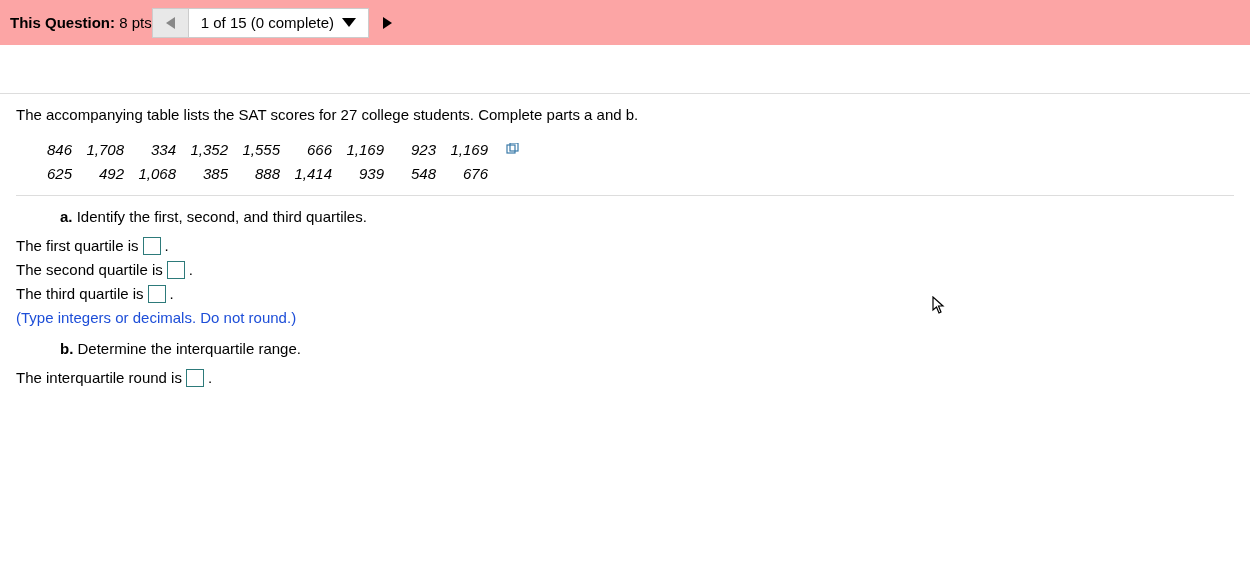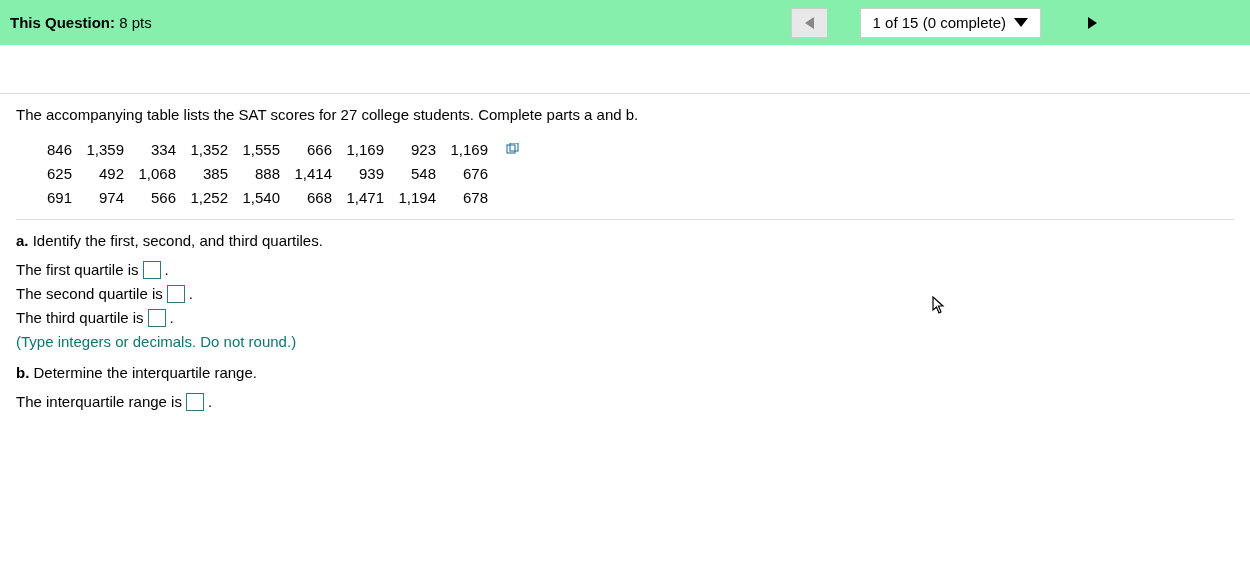--- a/index.html
+++ b/index.html
@@ -8,39 +8,38 @@
       padding: 0;
     }
     body {
       font-family: Arial, Helvetica, sans-serif;
       font-size: 15px;
       color: #000;
       width: 1250px;
       background: #fff;
     }
     .header-bar {
-      background: #86efac;
+      background: #fca5a5;
       height: 45px;
       display: flex;
       align-items: center;
       padding: 0 10px;
-      justify-content: space-between;
+      justify-content: flex-start;
     }
     .question-label {
       font-size: 15px;
     }
     .question-label b {
       font-weight: bold;
     }
     .nav-group {
       display: flex;
       align-items: stretch;
       height: 30px;
       margin-right: 130px;
-      gap: 33px;
     }
     .nav-btn {
       width: 36px;
       background: #fff;
       border: 1px solid #ccc;
       display: flex;
       align-items: center;
       justify-content: center;
       cursor: pointer;
     }
@@ -89,20 +88,21 @@
       padding: 12px 16px 0 16px;
     }
     .intro {
       margin-bottom: 14px;
     }
     .data-rows {
       padding-left: 8px;
       margin-bottom: 12px;
       border-bottom: 1px solid #ddd;
       padding-bottom: 10px;
+      font-style: italic;
     }
     .data-row {
       display: flex;
       align-items: center;
       height: 24px;
     }
     .data-cell {
       width: 52px;
       text-align: right;
       padding-right: 4px;
@@ -112,39 +112,40 @@
       width: 14px;
       height: 14px;
       display: inline-flex;
       align-items: center;
       justify-content: center;
       cursor: pointer;
     }
     .data-icon svg { display: block; }
     .part-label {
       margin-bottom: 12px;
+      margin-left: 44px;
     }
     .part-label b {
       font-weight: bold;
     }
     .answer-line {
       margin-bottom: 6px;
       display: flex;
       align-items: flex-start;
       gap: 4px;
     }
     .answer-input {
       width: 18px;
       height: 18px;
       border: 1.5px solid #2d7a7a;
       background: #fff;
       display: inline-block;
     }
     .hint {
-      color: #0f766e;
+      color: #1d4ed8;
       margin-bottom: 14px;
     }
     .cursor-icon {
       position: absolute;
       left: 932px;
       top: 296px;
       pointer-events: none;
     }
   </style>
 </head>
@@ -170,21 +171,21 @@
 </div>
 
 <div class="section-divider-top"></div>
 
 <div class="question-body">
   <div class="intro">The accompanying table lists the SAT scores for 27 college students. Complete parts a and b.</div>
 
   <div class="data-rows">
     <div class="data-row">
       <span class="data-cell">846</span>
-      <span class="data-cell">1,359</span>
+      <span class="data-cell">1,708</span>
       <span class="data-cell">334</span>
       <span class="data-cell">1,352</span>
       <span class="data-cell">1,555</span>
       <span class="data-cell">666</span>
       <span class="data-cell">1,169</span>
       <span class="data-cell">923</span>
       <span class="data-cell">1,169</span>
       <span class="data-icon">
         <svg width="14" height="12" viewBox="0 0 14 12">
           <rect x="1" y="2" width="8" height="8" fill="none" stroke="#3a7aa8" stroke-width="1.2"></rect>
@@ -196,31 +197,20 @@
       <span class="data-cell">625</span>
       <span class="data-cell">492</span>
       <span class="data-cell">1,068</span>
       <span class="data-cell">385</span>
       <span class="data-cell">888</span>
       <span class="data-cell">1,414</span>
       <span class="data-cell">939</span>
       <span class="data-cell">548</span>
       <span class="data-cell">676</span>
     </div>
-    <div class="data-row">
-      <span class="data-cell">691</span>
-      <span class="data-cell">974</span>
-      <span class="data-cell">566</span>
-      <span class="data-cell">1,252</span>
-      <span class="data-cell">1,540</span>
-      <span class="data-cell">668</span>
-      <span class="data-cell">1,471</span>
-      <span class="data-cell">1,194</span>
-      <span class="data-cell">678</span>
-    </div>
   </div>
 
   <div class="part-label">
     <b>a.</b>
     <span>Identify the first, second, and third quartiles.</span>
   </div>
 
   <div class="answer-line">
     <span>The first quartile is</span>
     <span class="answer-input"></span>
@@ -237,21 +227,21 @@
     <span>.</span>
   </div>
   <div class="hint">(Type integers or decimals. Do not round.)</div>
 
   <div class="part-label">
     <b>b.</b>
     <span>Determine the interquartile range.</span>
   </div>
 
   <div class="answer-line">
-    <span>The interquartile range is</span>
+    <span>The interquartile round is</span>
     <span class="answer-input"></span>
     <span>.</span>
   </div>
 </div>
 
 <div class="cursor-icon">
   <svg width="16" height="20" viewBox="0 0 16 20">
     <path d="M1 1 L1 14 L4.5 11 L7 17 L9 16 L6.5 10 L11 10 Z" fill="none" stroke="#000" stroke-width="1.2"></path>
   </svg>
 </div>

